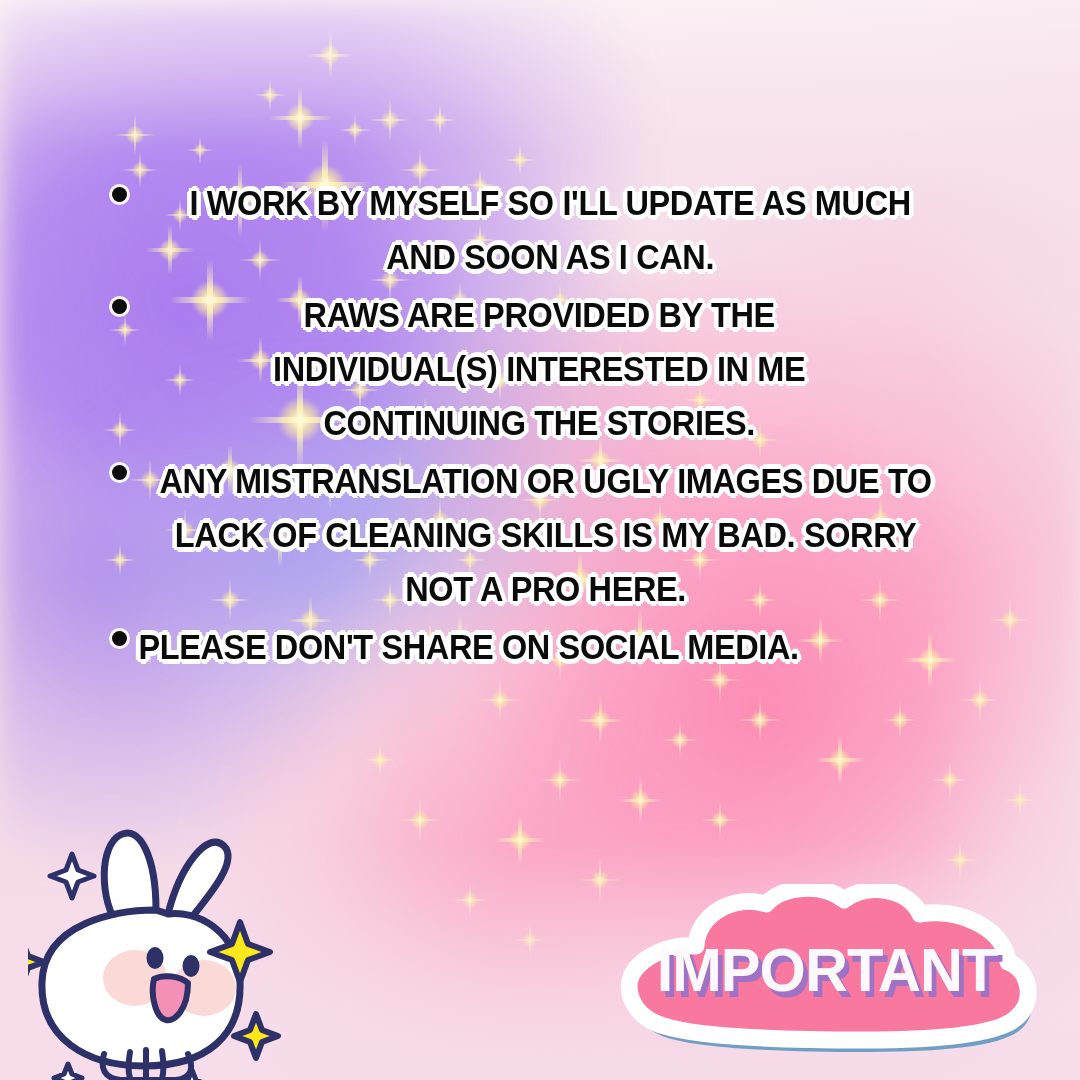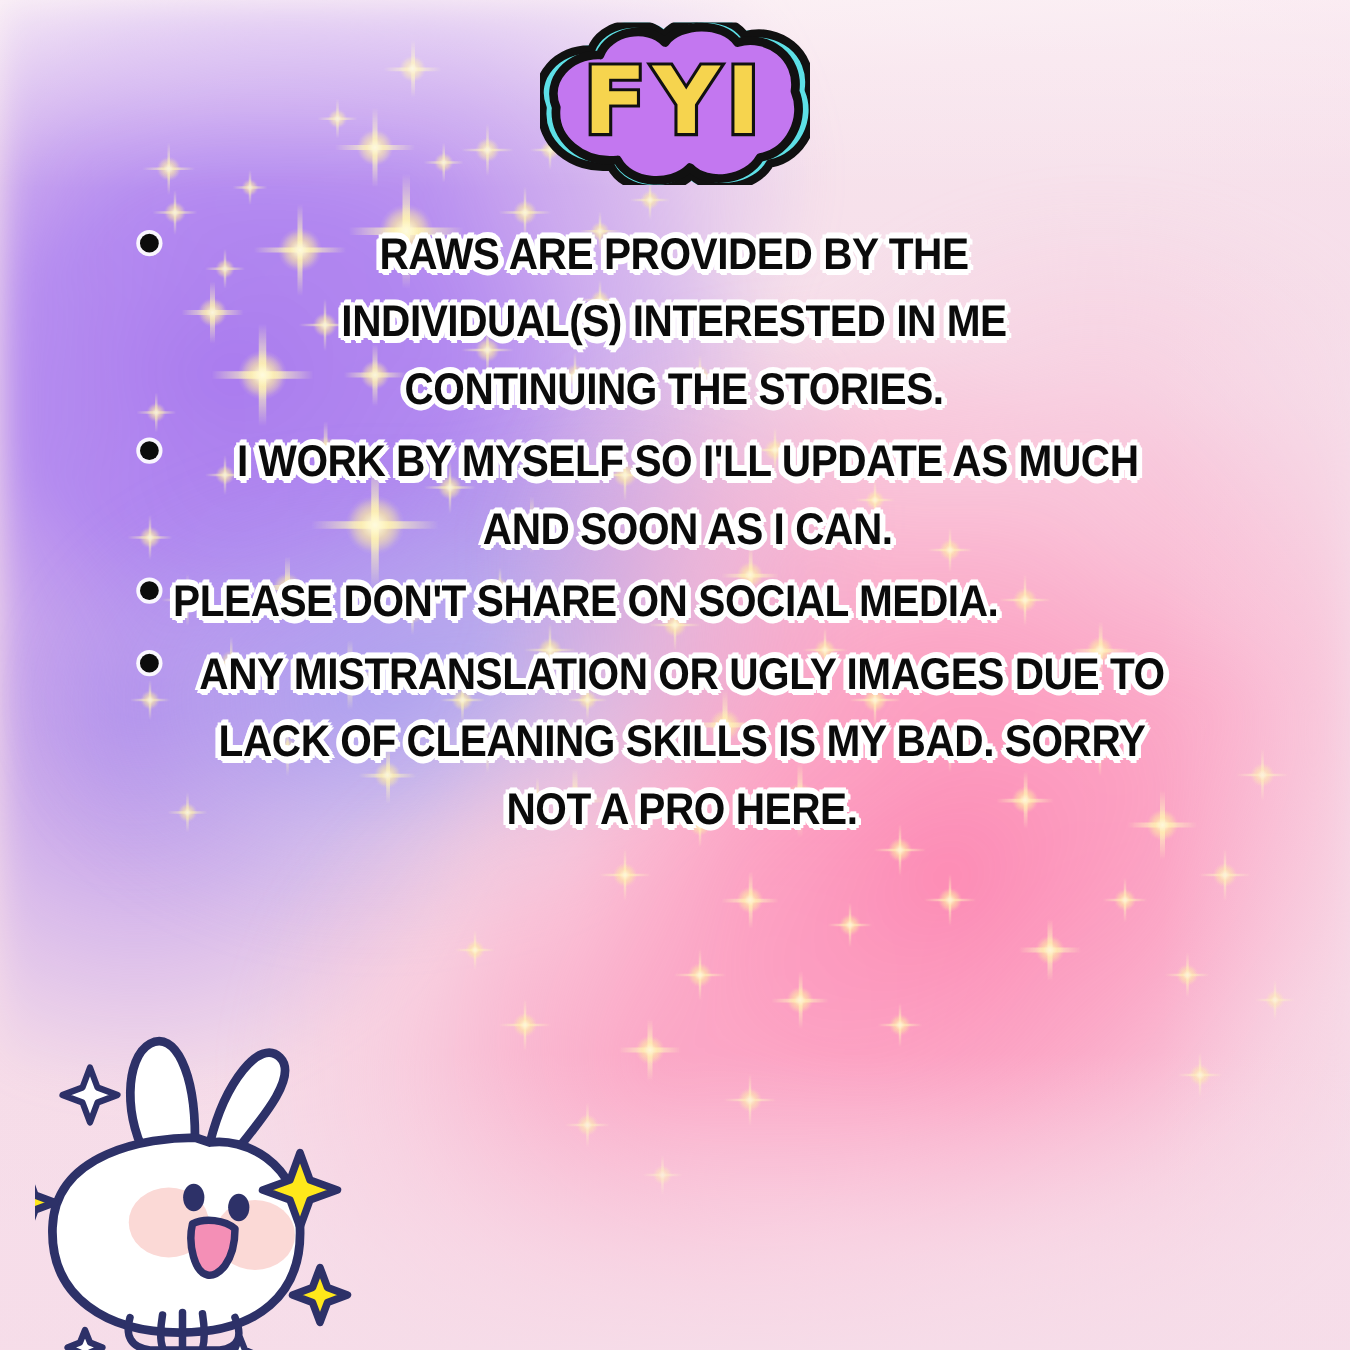--- a/index.html
+++ b/index.html
@@ -806,54 +806,37 @@
       </span>
       <span class="spk-cross" style="position:absolute;left:380px;top:760px;width:0;height:0;opacity:0.7458333333333333;">
         <i style="position:absolute;left:-16.099999999999998px;top:-1.05px;width:32.199999999999996px;height:2.1px;background:linear-gradient(to right,rgba(255,250,210,0),rgba(255,247,190,.98) 45%,rgba(255,247,190,.98) 55%,rgba(255,250,210,0));"></i>
         <i style="position:absolute;left:-1.05px;top:-16.099999999999998px;width:2.1px;height:32.199999999999996px;background:linear-gradient(to bottom,rgba(255,250,210,0),rgba(255,247,190,.98) 45%,rgba(255,247,190,.98) 55%,rgba(255,250,210,0));"></i>
         <i style="position:absolute;left:-7.700000000000001px;top:-7.700000000000001px;width:15.400000000000002px;height:15.400000000000002px;border-radius:50%;background:radial-gradient(circle,rgba(255,252,225,.95) 0%,rgba(255,240,170,.5) 32%,rgba(255,238,165,0) 70%);"></i>
       </span>
     </div>
 
   <div class="bg-layer bg-vignette"></div>
 
-  <div class="fyi-wrap">
-    <svg width="216" height="130" viewBox="0 0 216 130">
-      <path d="M48 26 C55 7, 86 1, 100 16 C112 0, 146 -1, 158 16 C182 9, 208 28, 204 55
-               C213 76, 200 104, 176 108 C166 126, 134 131, 120 116 C104 132, 72 129, 62 110
-               C34 113, 10 93, 13 68 C4 46, 24 25, 48 26 Z" fill="#c377f0" stroke="#111111" stroke-width="8" stroke-linejoin="round"></path>
-      <path d="M48 26 C55 7, 86 1, 100 16 C112 0, 146 -1, 158 16 C182 9, 208 28, 204 55
-               C213 76, 200 104, 176 108 C166 126, 134 131, 120 116 C104 132, 72 129, 62 110
-               C34 113, 10 93, 13 68 C4 46, 24 25, 48 26 Z" fill="none" stroke="#5de0e6" stroke-width="11" stroke-linejoin="round" transform="translate(108,65) scale(1.055) translate(-108,-65)" opacity="1"></path>
-      <path d="M48 26 C55 7, 86 1, 100 16 C112 0, 146 -1, 158 16 C182 9, 208 28, 204 55
-               C213 76, 200 104, 176 108 C166 126, 134 131, 120 116 C104 132, 72 129, 62 110
-               C34 113, 10 93, 13 68 C4 46, 24 25, 48 26 Z" fill="none" stroke="#111111" stroke-width="6" stroke-linejoin="round" transform="translate(108,65) scale(1.115) translate(-108,-65)"></path>
-      <path d="M48 26 C55 7, 86 1, 100 16 C112 0, 146 -1, 158 16 C182 9, 208 28, 204 55
-               C213 76, 200 104, 176 108 C166 126, 134 131, 120 116 C104 132, 72 129, 62 110
-               C34 113, 10 93, 13 68 C4 46, 24 25, 48 26 Z" fill="#c377f0" stroke="#111111" stroke-width="7" stroke-linejoin="round"></path>
-    </svg>
-    <div class="fyi-text">FYI</div>
-  </div>
 
   <div class="list">
+    <div class="row r1">
+      <span class="dot"></span>
+      <p class="txt">I WORK BY MYSELF SO I'LL UPDATE AS MUCH  AND SOON AS I CAN.</p>
+    </div>
     <div class="row r2">
       <span class="dot"></span>
       <p class="txt">RAWS ARE PROVIDED BY THE INDIVIDUAL(S) INTERESTED IN ME CONTINUING THE STORIES.</p>
     </div>
-    <div class="row r1">
+    <div class="row r3">
       <span class="dot"></span>
-      <p class="txt">I WORK BY MYSELF SO I'LL UPDATE AS MUCH  AND SOON AS I CAN.</p>
+      <p class="txt">ANY MISTRANSLATION OR UGLY IMAGES DUE TO LACK OF CLEANING SKILLS IS MY BAD. SORRY NOT A PRO HERE.</p>
     </div>
     <div class="row r4">
       <span class="dot"></span>
       <p class="txt">PLEASE DON'T SHARE ON SOCIAL MEDIA.</p>
-    </div>
-    <div class="row r3">
-      <span class="dot"></span>
-      <p class="txt">ANY MISTRANSLATION OR UGLY IMAGES DUE TO LACK OF CLEANING SKILLS IS MY BAD. SORRY NOT A PRO HERE.</p>
     </div>
   </div>
 
   <div class="bunny">
     <svg width="300" height="268" viewBox="0 0 300 268">
       <g stroke="#2d3168" stroke-width="7" stroke-linejoin="round" stroke-linecap="round" fill="#ffffff">
         <path d="M92 112 C70 78, 72 28, 92 17 C112 6, 128 40, 128 92 Z"></path>
         <path d="M160 104 C186 72, 210 42, 196 28 C180 12, 152 48, 140 96 Z"></path>
         <path d="M128 92 C90 92, 16 104, 14 164 C12 220, 58 248, 116 248
                  C178 248, 214 218, 212 164 C210 110, 166 92, 140 96 Z"></path>
@@ -883,14 +866,25 @@
       </g>
       <g>
         <path d="M164 252 L168 262 L178 266 L168 270 L164 280 L160 270 L150 266 L160 262 Z" fill="#ffffff" stroke="#2d3168" stroke-width="5" stroke-linejoin="round"></path>
       </g>
       <g>
         <path d="M-6 122 L0 138 L16 144 L0 150 L-6 166 L-12 150 L-28 144 L-12 138 Z" fill="#ffe81a" stroke="#2d3168" stroke-width="6" stroke-linejoin="round"></path>
       </g>
     </svg>
   </div>
 
+  <div class="important">
+    <svg width="430" height="178" viewBox="0 0 430 178">
+      <path d="M84 62 C86 30, 122 10, 154 20 C170 2, 210 -2, 232 16 C256 -2, 296 4, 308 30
+               C348 24, 392 44, 396 78 C418 86, 424 118, 404 134 C386 150, 330 156, 252 156
+               C160 156, 84 152, 52 142 C18 132, 8 100, 26 82 C40 68, 62 60, 84 62 Z" fill="#6f9fc4" transform="translate(4,12)"></path>
+      <path d="M84 62 C86 30, 122 10, 154 20 C170 2, 210 -2, 232 16 C256 -2, 296 4, 308 30
+               C348 24, 392 44, 396 78 C418 86, 424 118, 404 134 C386 150, 330 156, 252 156
+               C160 156, 84 152, 52 142 C18 132, 8 100, 26 82 C40 68, 62 60, 84 62 Z" fill="#f8789f" stroke="#ffffff" stroke-width="17" stroke-linejoin="round"></path>
+    </svg>
+    <div class="imp-text">IMPORTANT</div>
+  </div>
 
 </div>
 
 </body></html>

